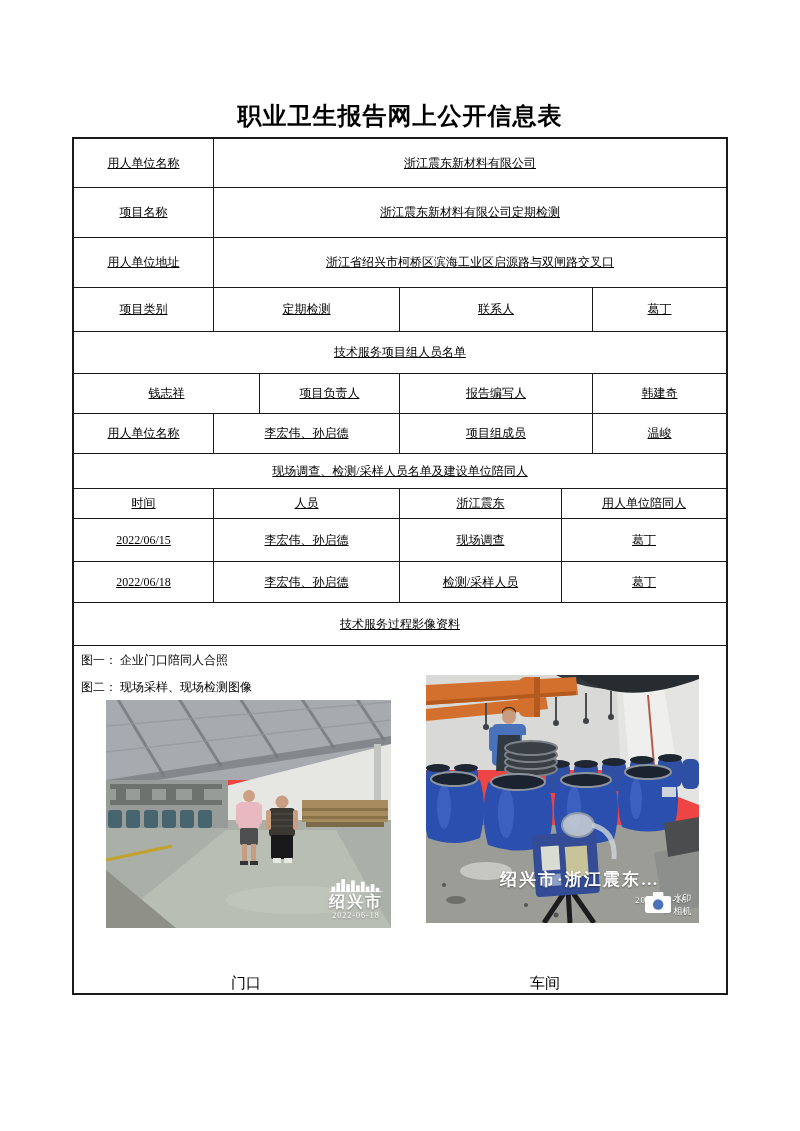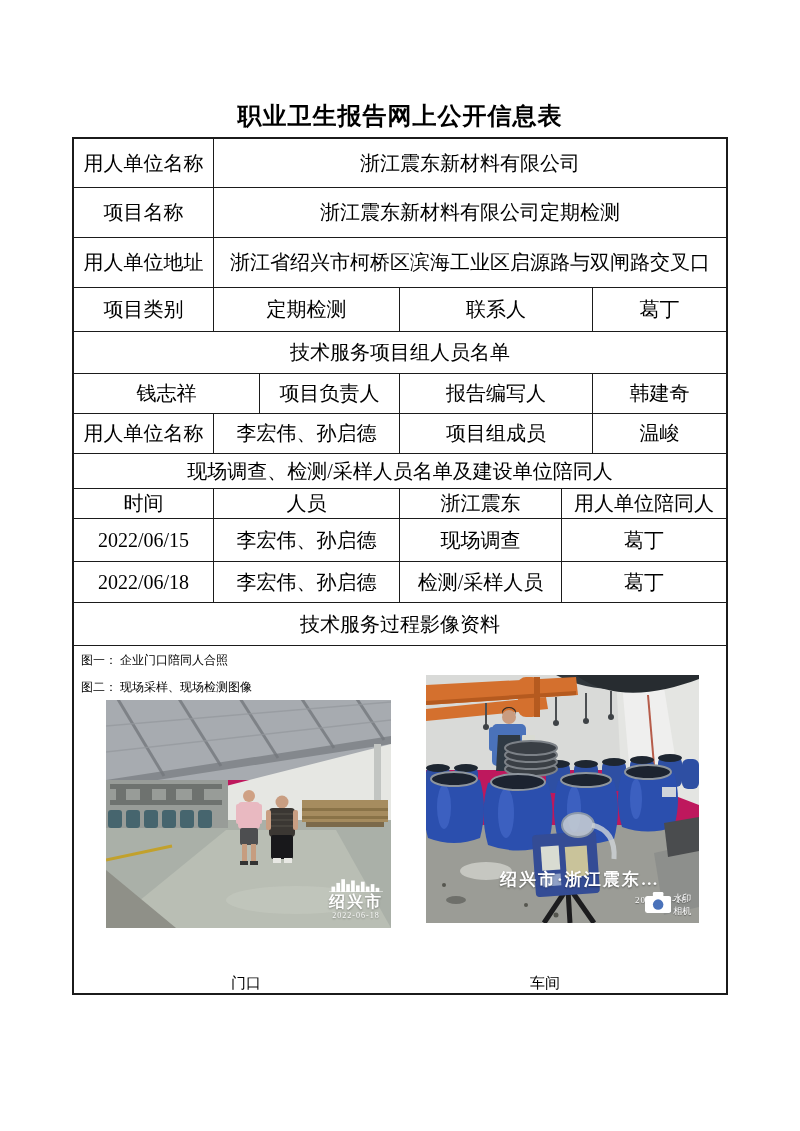--- a/index.html
+++ b/index.html
@@ -19,21 +19,21 @@
 
   .doc-table {
     position:absolute; left:72px; top:137px; width:656px; height:858px;
     border:2px solid #1b1b1b; background:#fff;
   }
   .trow { display:flex; border-bottom:1px solid #1b1b1b; }
   .trow.last { border-bottom:none; }
   .tcell {
     border-right:1px solid #1b1b1b;
     display:flex; align-items:center; justify-content:center;
-    text-align:center; font-size:20px; line-height:1.35; padding:2px 6px;
+    text-align:center; font-size:12px; line-height:1.35; padding:2px 16px;text-decoration:underline;
   }
   .tcell.end { border-right:none; }
   .w-label { width:140px; flex:none; }
   .w-fill  { flex:1; }
   .w-a2 { width:186px; flex:none; }
   .w-a3 { width:193px; flex:none; }
   .w-a4 { width:133px; flex:none; }
   .w-b2 { width:186px; flex:none; }
   .w-b3 { width:162px; flex:none; }
   .w-b4 { width:164px; flex:none; }
@@ -42,21 +42,21 @@
   .h40{height:40px}.h35{height:35px}.h30{height:30px}.h43{height:43px}
   .h41{height:41px}
 
   .media-row { position:relative; height:347px; border-bottom:none; display:block; }
   .fig-label {
     position:absolute; left:7px; font-size:12px; white-space:pre; color:#000;
   }
   .fig-label.one { top:6px; }
   .fig-label.two { top:33px; }
 
-  .photo { position:absolute; overflow:hidden; background:#be185d; }
+  .photo { position:absolute; overflow:hidden; background:#ef4444; }
   .photo-left  { left:32px;  top:54px; width:285px; height:228px; }
   .photo-right { left:352px; top:29px; width:273px; height:248px; }
   .photo svg { display:block; width:100%; height:100%; }
 
   .wm-left {
     position:absolute; right:8px; bottom:8px; text-align:center; color:#fff;
     text-shadow:0 1px 2px rgba(0,0,0,.35);
   }
   .wm-left .city { font-size:16px; font-weight:bold; letter-spacing:2px; line-height:1.1; }
   .wm-left .date { font-size:8px; opacity:.92; letter-spacing:1px; }

